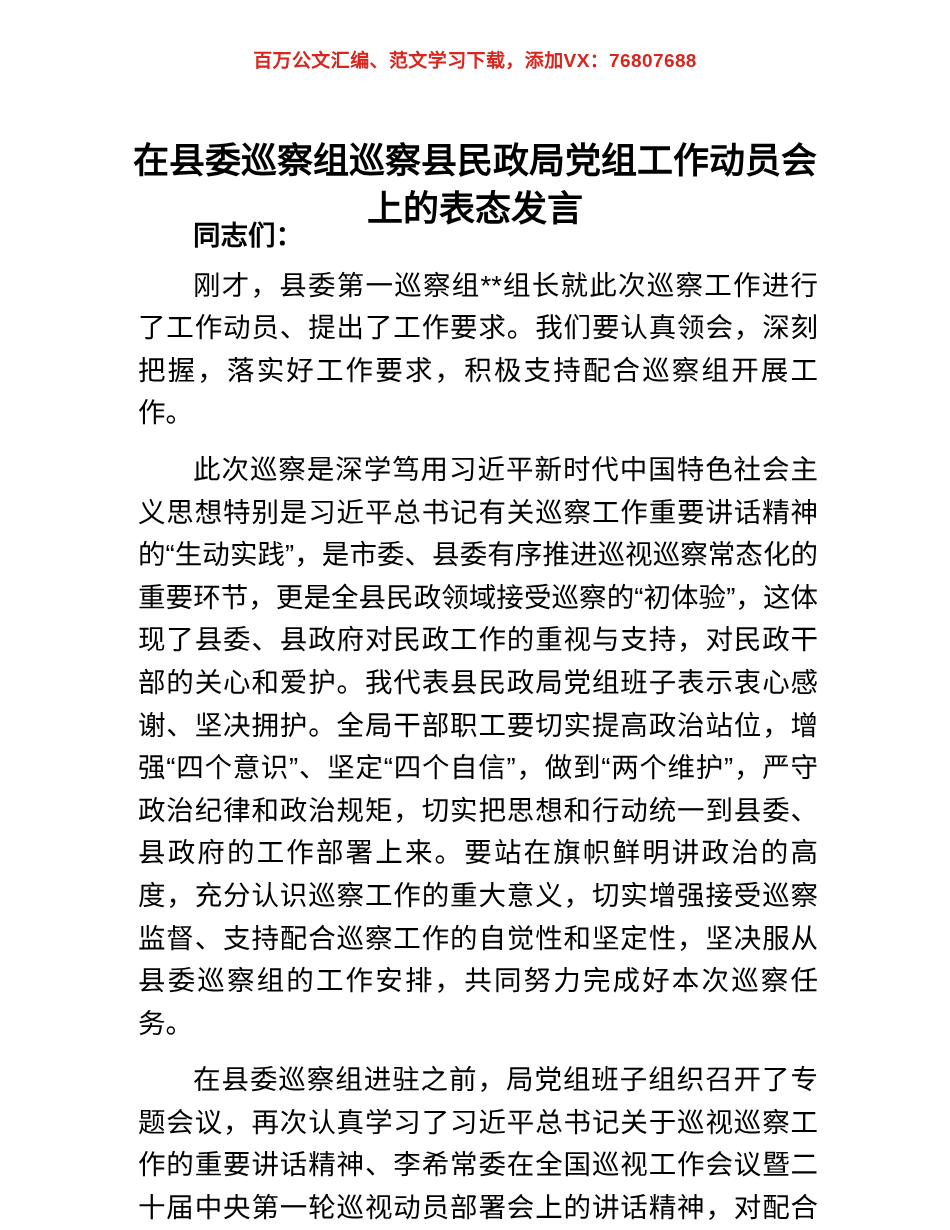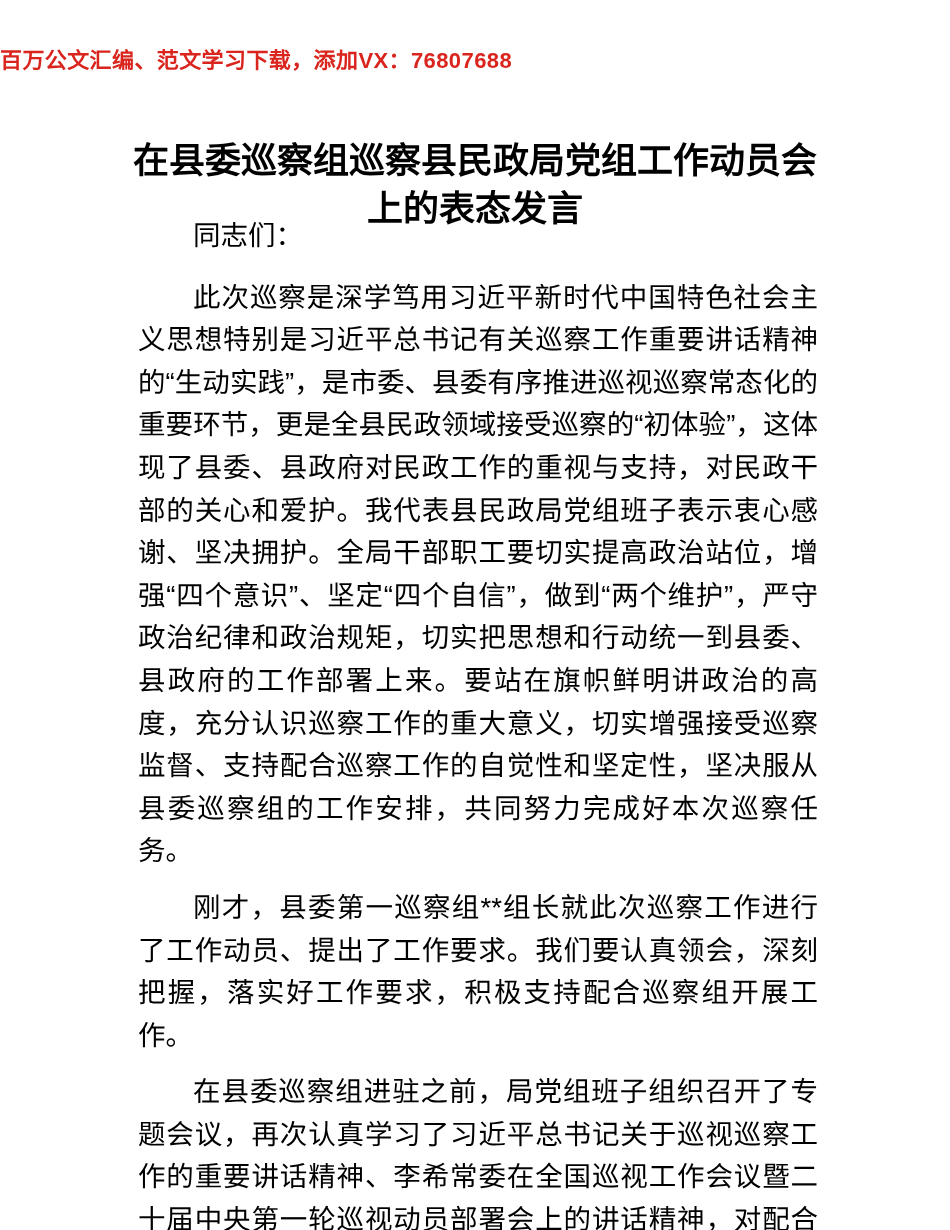--- a/index.html
+++ b/index.html
@@ -24,22 +24,23 @@
     position: relative;
     background: #ffffff;
   }
 
   
   .promo-header {
     position: absolute;
     top: 47px;
     left: 0;
     width: 950px;
+    text-align: center;
     color: #d9251d;
-    font-size: 22px;
+    font-size: 19px;
     font-weight: 600;
     letter-spacing: 0.4px;
     line-height: 28px;
     white-space: nowrap;
   }
 
   
   .doc-title {
     position: absolute;
     top: 113px;
@@ -67,36 +68,37 @@
     color: #000000;
     text-align: justify;
     text-justify: inter-ideograph;
     text-indent: 55px;
     margin: 0 0 14px 0;
     letter-spacing: 0px;
     word-break: break-all;
   }
 
   .para.greeting {
-    margin-bottom: 19px;
+    margin-bottom: 7px;
+    font-weight: bold;
   }
 
   .para:last-child {
     margin-bottom: 0;
   }
 </style>
 </head>
 <body>
 
 <div class="page">
 
   <div class="promo-header">百万公文汇编、范文学习下载，添加VX：76807688</div>
 
   <h1 class="doc-title">在县委巡察组巡察县民政局党组工作动员会上的表态发言</h1>
 
   <div class="doc-body">
     <p class="para greeting">同志们：</p>
+    <p class="para">刚才，县委第一巡察组**组长就此次巡察工作进行了工作动员、提出了工作要求。我们要认真领会，深刻把握，落实好工作要求，积极支持配合巡察组开展工作。</p>
     <p class="para">此次巡察是深学笃用习近平新时代中国特色社会主义思想特别是习近平总书记有关巡察工作重要讲话精神的“生动实践”，是市委、县委有序推进巡视巡察常态化的重要环节，更是全县民政领域接受巡察的“初体验”，这体现了县委、县政府对民政工作的重视与支持，对民政干部的关心和爱护。我代表县民政局党组班子表示衷心感谢、坚决拥护。全局干部职工要切实提高政治站位，增强“四个意识”、坚定“四个自信”，做到“两个维护”，严守政治纪律和政治规矩，切实把思想和行动统一到县委、县政府的工作部署上来。要站在旗帜鲜明讲政治的高度，充分认识巡察工作的重大意义，切实增强接受巡察监督、支持配合巡察工作的自觉性和坚定性，坚决服从县委巡察组的工作安排，共同努力完成好本次巡察任务。</p>
-    <p class="para">刚才，县委第一巡察组**组长就此次巡察工作进行了工作动员、提出了工作要求。我们要认真领会，深刻把握，落实好工作要求，积极支持配合巡察组开展工作。</p>
     <p class="para">在县委巡察组进驻之前，局党组班子组织召开了专题会议，再次认真学习了习近平总书记关于巡视巡察工作的重要讲话精神、李希常委在全国巡视工作会议暨二十届中央第一轮巡视动员部署会上的讲话精神，对配合做好巡察工作做了安排部</p>
   </div>
 
 </div>
 
 </body></html>

